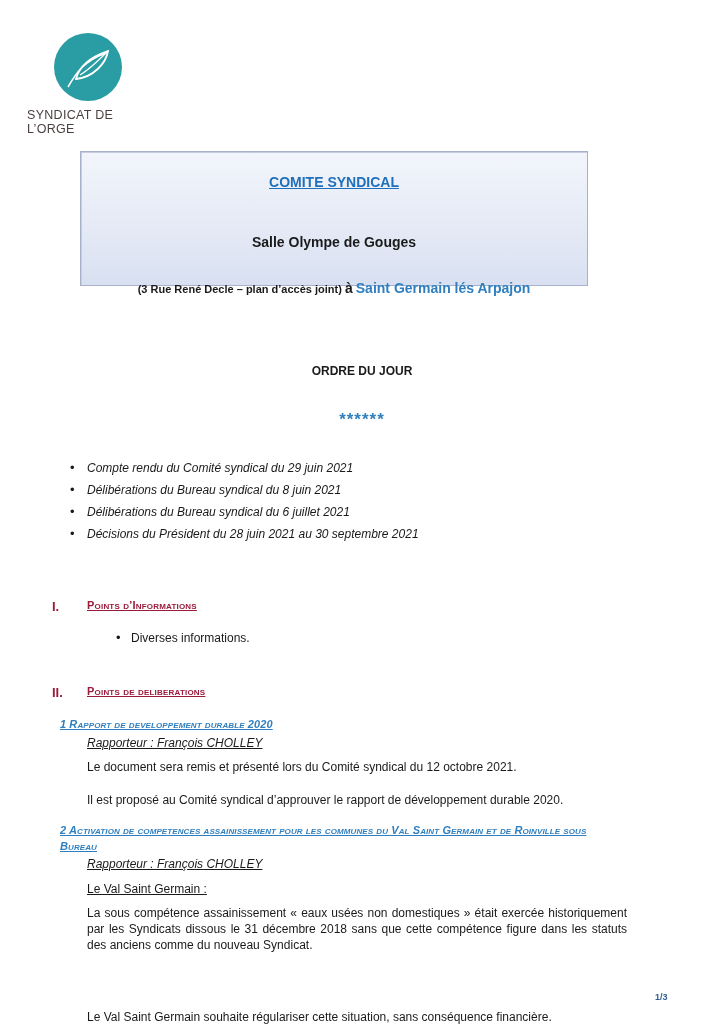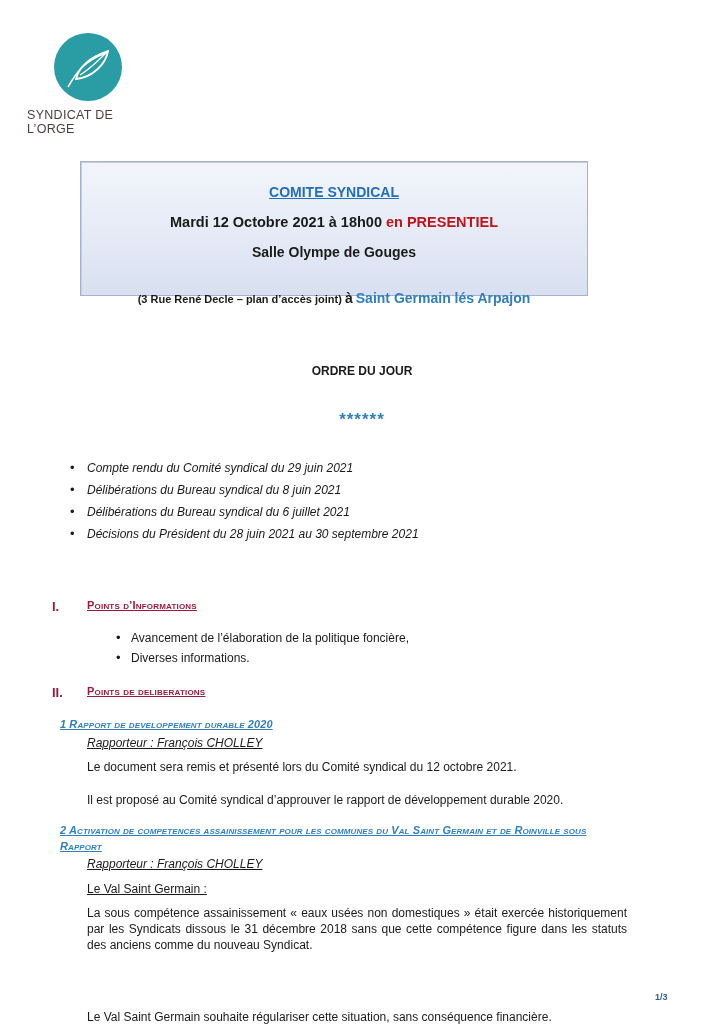--- a/index.html
+++ b/index.html
@@ -13,21 +13,21 @@
       left: 54px; top: 33px; width: 68px; height: 68px; border-radius: 50%;
       background: #2a9ca3;
     }
     .logo-circle svg { position: absolute; left: 0; top: 0; }
     .logo-text {
       left: 27px; top: 108px; width: 130px; text-align: left;
       font-size: 12.5px; letter-spacing: 0.3px; color: #4a3f3f; font-weight: normal;
     }
     
     .header-box {
-      left: 80px; top: 161px; width: 508px; height: 135px;
+      left: 80px; top: 151px; width: 508px; height: 135px;
       border: 1px solid #a7b1c9; box-shadow: 1px 1px 0 #c6cde0 inset;
       background: linear-gradient(to bottom, #f2f5fb 0%, #e4e9f5 60%, #d8e0f1 100%);
       text-align: center; box-sizing: border-box;
     }
     .hb-line { position: absolute; left: 0; right: 0; text-align: center; font-weight: bold; }
     .hb-title { top: 22px; font-size: 14px; color: #1f6fba; text-decoration: underline; }
     .hb-date { top: 52px; font-size: 14.5px; color: #1a1a1a; }
     .hb-date .red { color: #c0141b; }
     .hb-room { top: 82px; font-size: 14px; color: #1a1a1a; }
     .hb-addr { top: 108px; font-size: 11px; color: #1a1a1a; margin-top: 20px; }
@@ -61,24 +61,20 @@
   <svg width="68" height="68" viewBox="0 0 68 68">
     <path d="M14 54 C 22 40, 30 28, 52 20" stroke="#ffffff" stroke-width="1.6" fill="none"></path>
     <path d="M22 46 C 26 30, 42 22, 54 18 C 52 30, 40 44, 22 46 Z" stroke="#ffffff" stroke-width="1.8" fill="none"></path>
     <path d="M26 42 C 36 36, 44 28, 54 18" stroke="#ffffff" stroke-width="1.2" fill="none"></path>
   </svg>
 </div>
 <div class="abs logo-text">SYNDICAT DE L’ORGE</div>
 
 <div class="abs header-box">
   <div class="hb-line hb-title">COMITE SYNDICAL</div>
-  <div class="hb-line hb-date">
-    <span>Mardi 12 Octobre 2021 à 18h00</span>
-    <span class="red">en PRESENTIEL</span>
-  </div>
   <div class="hb-line hb-room">Salle Olympe de Gouges</div>
   <div class="hb-line hb-addr">
     <span>(3 Rue René Decle – plan d’accès joint)</span>
     <span class="a">à</span>
     <span class="city">Saint Germain lés Arpajon</span>
   </div>
 </div>
 
 <div class="abs odj">ORDRE DU JOUR</div>
 <div class="abs stars">******</div>
@@ -87,32 +83,31 @@
   <li>Compte rendu du Comité syndical du 29 juin 2021</li>
   <li>Délibérations du Bureau syndical du 8 juin 2021</li>
   <li>Délibérations du Bureau syndical du 6 juillet 2021</li>
   <li>Décisions du Président du 28 juin 2021 au 30 septembre 2021</li>
 </ul>
 
 <div class="abs sec-num" style="left:52px; top:599px;">I.</div>
 <div class="abs sec-title" style="left:87px; top:599px;">Points d’Informations</div>
 
 <ul class="abs info-list">
-  <li>Avancement de l’élaboration de la politique foncière,</li>
   <li>Diverses informations.</li>
 </ul>
 
 <div class="abs sec-num" style="left:52px; top:685px;">II.</div>
 <div class="abs sec-title" style="left:87px; top:685px;">Points de deliberations</div>
 
 <div class="abs sub-title" style="left:60px; top:718px;">1 Rapport de developpement durable 2020</div>
 <div class="abs rapporteur" style="left:87px; top:736px;">Rapporteur : François CHOLLEY</div>
 <div class="abs para" style="left:87px; top:759px; width:540px;">Le document sera remis et présenté lors du Comité syndical du 12 octobre 2021.</div>
 <div class="abs para" style="left:87px; top:792px; width:540px;">Il est proposé au Comité syndical d’approuver le rapport de développement durable 2020.</div>
 
 <div class="abs sub-title" style="left:60px; top:824px; white-space:nowrap;">2 Activation de competences assainissement pour les communes du Val Saint Germain et de Roinville sous</div>
-<div class="abs sub-title" style="left:60px; top:840px;">Rapport</div>
+<div class="abs sub-title" style="left:60px; top:840px;">Bureau</div>
 <div class="abs rapporteur" style="left:87px; top:857px;">Rapporteur : François CHOLLEY</div>
 <div class="abs para" style="left:87px; top:881px; text-decoration:underline;">Le Val Saint Germain :</div>
 <div class="abs para" style="left:87px; top:905px; width:540px; text-align:justify;">La sous compétence assainissement « eaux usées non domestiques » était exercée historiquement par les Syndicats dissous le 31 décembre 2018 sans que cette compétence figure dans les statuts des anciens comme du nouveau Syndicat.</div>
 <div class="abs para" style="left:87px; top:961px; width:540px;margin-top:48px;">Le Val Saint Germain souhaite régulariser cette situation, sans conséquence financière.</div>
 
 <div class="abs page-num">1/3</div>
 
 </body></html>

